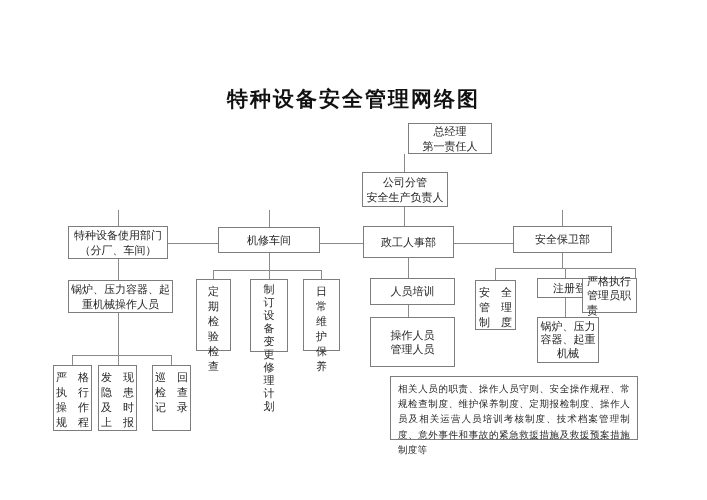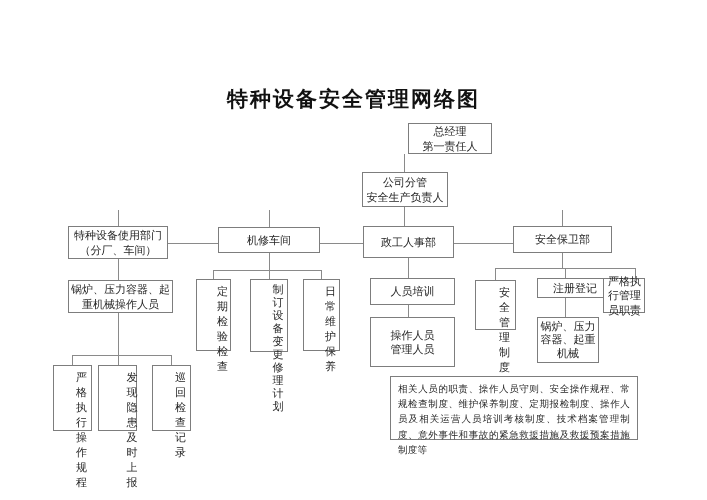--- a/index.html
+++ b/index.html
@@ -3,21 +3,21 @@
 <meta charset="utf-8">
 <style>
   html,body{margin:0;padding:0;background:#fff;}
   .canvas{position:relative;width:707px;height:500px;background:#ffffff;overflow:hidden;
           font-family:"Liberation Serif","DejaVu Serif",serif;}
   .title{position:absolute;left:0;right:0;top:85px;text-align:center;
          font-size:21px;font-weight:bold;letter-spacing:2px;color:#111;}
   .box{position:absolute;box-sizing:border-box;border:1px solid #7d7d7d;background:#fff;
        color:#262626;font-size:11px;line-height:14.5px;display:flex;align-items:center;
        justify-content:center;text-align:center;white-space:pre-line;z-index:2;padding:1px 2px;}
-  .v-top{align-items:flex-start;padding-top:4px;line-height:15px;padding-left:20px;}
+  .v-top{align-items:flex-start;padding-top:4px;line-height:15px;}
   .plan{line-height:13px;padding-top:3px;}
   .note{font-size:9.5px;line-height:15.2px;text-align:justify;align-items:flex-start;
         padding:5px 7px;letter-spacing:0.2px;}
   .small{line-height:13.5px;}
   .leftalign{text-align:left;justify-content:flex-start;padding-left:4px;}
   .ln{position:absolute;background:#8a8a8a;z-index:1;}
 </style>
 </head>
 <body>
 
@@ -79,21 +79,21 @@
 保　养</div>
 
   <div class="box" style="left:370px;top:278px;width:85px;height:27px;">人员培训</div>
   <div class="box" style="left:370px;top:317px;width:85px;height:50px;">操作人员
 管理人员</div>
 
   <div class="box v-top" style="left:475px;top:280px;width:41px;height:50px;">安　全
 管　理
 制　度</div>
   <div class="box" style="left:537px;top:278px;width:76px;height:20px;">注册登记</div>
-  <div class="box leftalign" style="left:603px;top:278px;width:42px;height:35px;">严格执行管理员职责</div>
+  <div class="box leftalign" style="left:582px;top:278px;width:55px;height:35px;">严格执行管理员职责</div>
   <div class="box small" style="left:537px;top:317px;width:62px;height:46px;">锅炉、压力容器、起重机械</div>
 
   <div class="box v-top" style="left:53px;top:365px;width:39px;height:66px;">严　格
 执　行
 操　作
 规　程</div>
   <div class="box v-top" style="left:98px;top:365px;width:39px;height:66px;text-align:right;">发　现
 隐　患
 及　时
 上　报</div>

